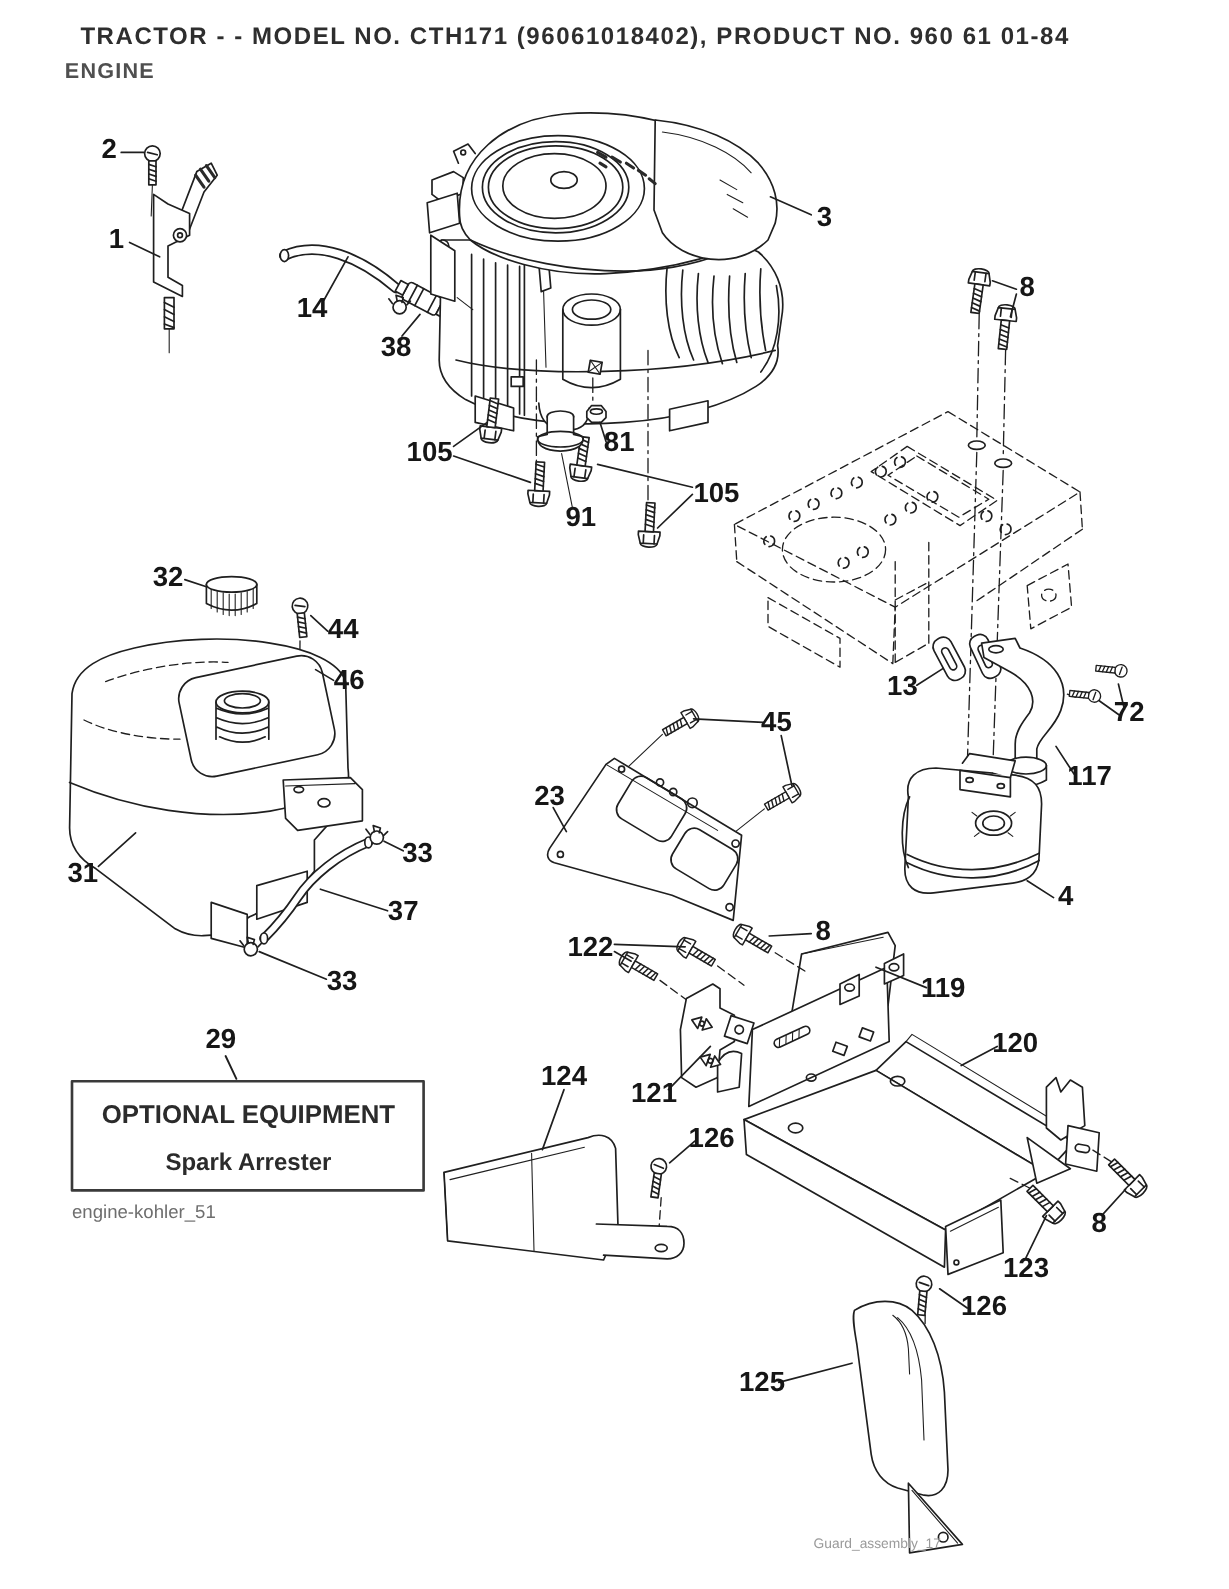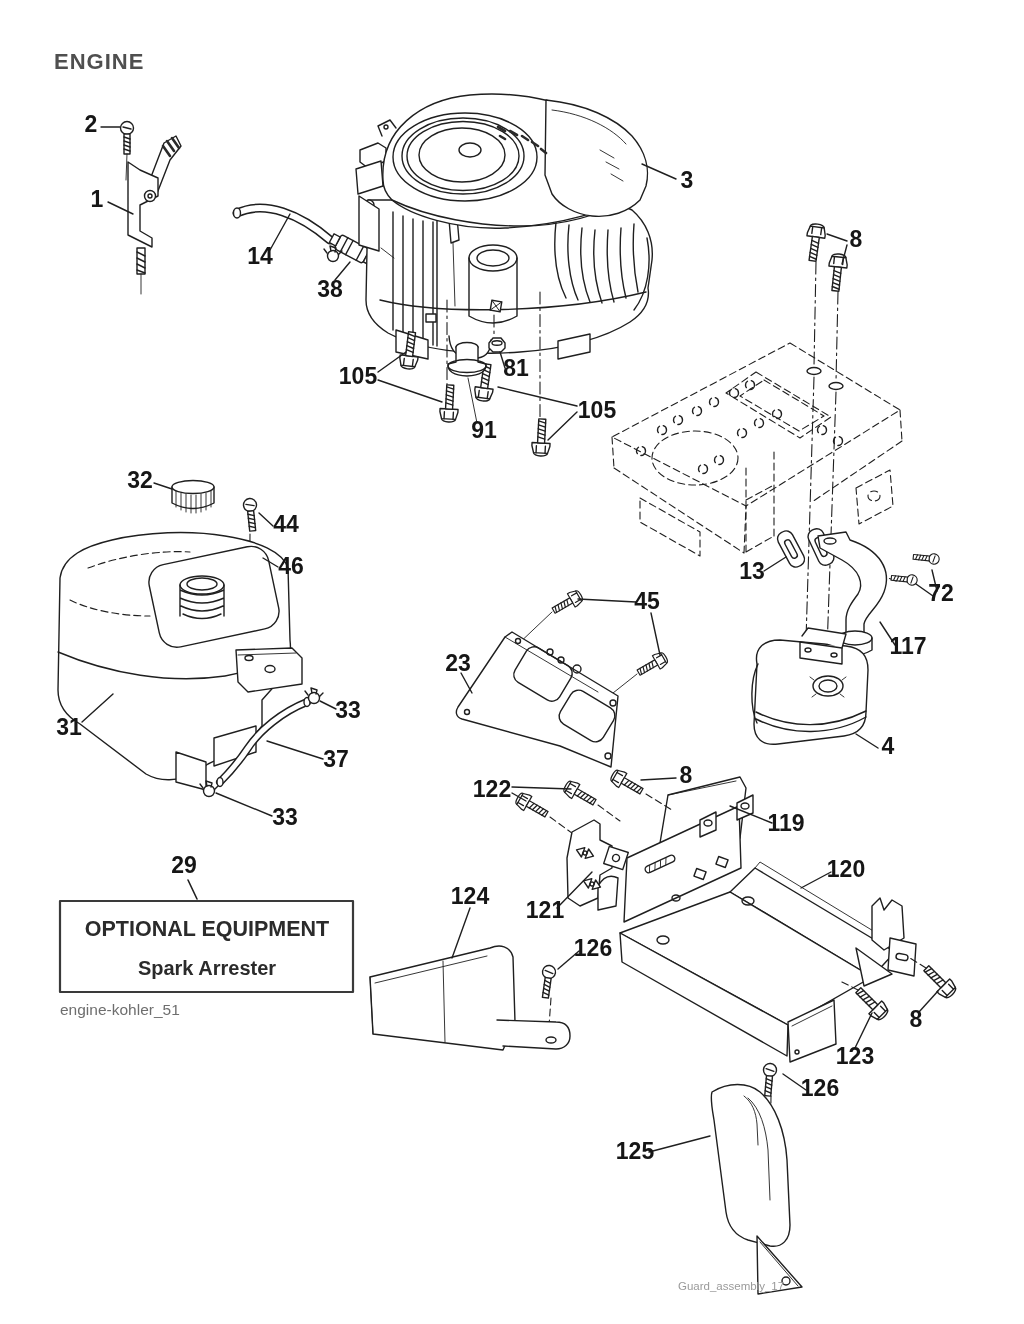--- a/index.html
+++ b/index.html
@@ -1,20 +1,20 @@
 <!DOCTYPE html>
 <html><head>
 <meta charset="utf-8">
 <style>
   html,body{margin:0;padding:0;background:#fff;}
   .page{position:relative;width:1024px;height:1324px;background:#ffffff;overflow:hidden;
         font-family:"Liberation Sans",sans-serif;}
   .title{position:absolute;left:67px;top:20px;font-size:20px;font-weight:bold;color:#2e2e2e;
          letter-spacing:1.3px;white-space:nowrap;}
-  .subtitle{position:absolute;left:54px;top:49px;font-size:22px;font-weight:bold;color:#4f4f4f;
+  .subtitle{position:absolute;left:54px;top:49px;font-size:18px;font-weight:bold;color:#4f4f4f;
          letter-spacing:1px;}
   svg.diagram{position:absolute;left:0;top:0;width:1024px;height:1324px;}
   
   #diag path,#diag line,#diag rect,#diag ellipse,#diag circle,#diag polygon,#diag polyline{
       fill:none;stroke:#1f1f1f;stroke-width:1.4;stroke-linejoin:round;stroke-linecap:round;}
   #diag .fw{fill:#ffffff;}
   #diag .thin{stroke-width:0.9;}
   #diag .ld{stroke-width:1.6;}
   #diag .dsh{stroke-dasharray:7 4;stroke-width:1.1;}
   #diag .dd{stroke-dasharray:12 4 2.5 4;stroke-width:1.1;}
@@ -23,20 +23,21 @@
   #diag text.box1{font:bold 21.5px "Liberation Sans",sans-serif;fill:#2b2b2b;}
   #diag text.box2{font:bold 20px "Liberation Sans",sans-serif;fill:#2b2b2b;}
   #diag text.cap1{font:15.5px "Liberation Sans",sans-serif;fill:#6e6e6e;}
   #diag text.cap2{font:11.5px "Liberation Sans",sans-serif;fill:#9a9a9a;}
   #diag rect.obox{stroke:#3a3a3a;stroke-width:2.2;}
 </style>
 </head>
 <body>
 
 <div class="page">
+  <div class="title">TRACTOR - - MODEL NO. CTH171 (96061018402), PRODUCT NO. 960 61 01-84</div>
   <div class="subtitle">ENGINE</div>
 
   <svg id="diag" class="diagram" viewBox="0 0 1024 1324">
     <defs>
       <g id="bolt">
         <ellipse class="fw" cx="0" cy="-9" rx="7" ry="3"></ellipse>
         <path class="fw" d="M-9,-2 L-7,-9 L7,-9 L9,-2 L9,1 L-9,1 Z"></path>
         <path d="M-4.5,-9 L-4.5,-2 M4.5,-9 L4.5,-2"></path>
         <rect class="fw" x="-3.5" y="1" width="7" height="24"></rect>
         <path d="M-3.5,5 L3.5,7 M-3.5,9 L3.5,11 M-3.5,13 L3.5,15 M-3.5,17 L3.5,19 M-3.5,21 L3.5,23"></path>

